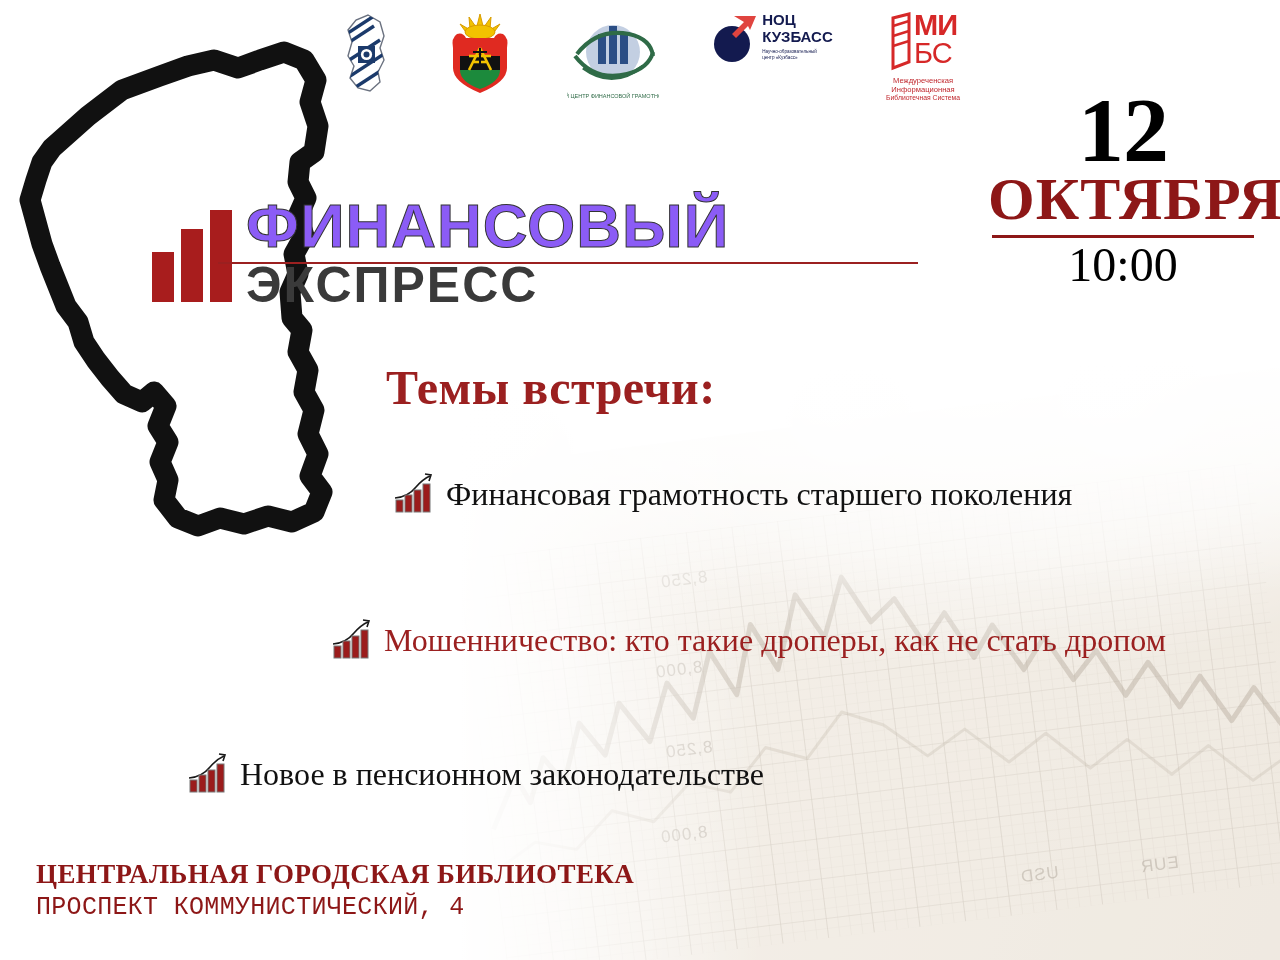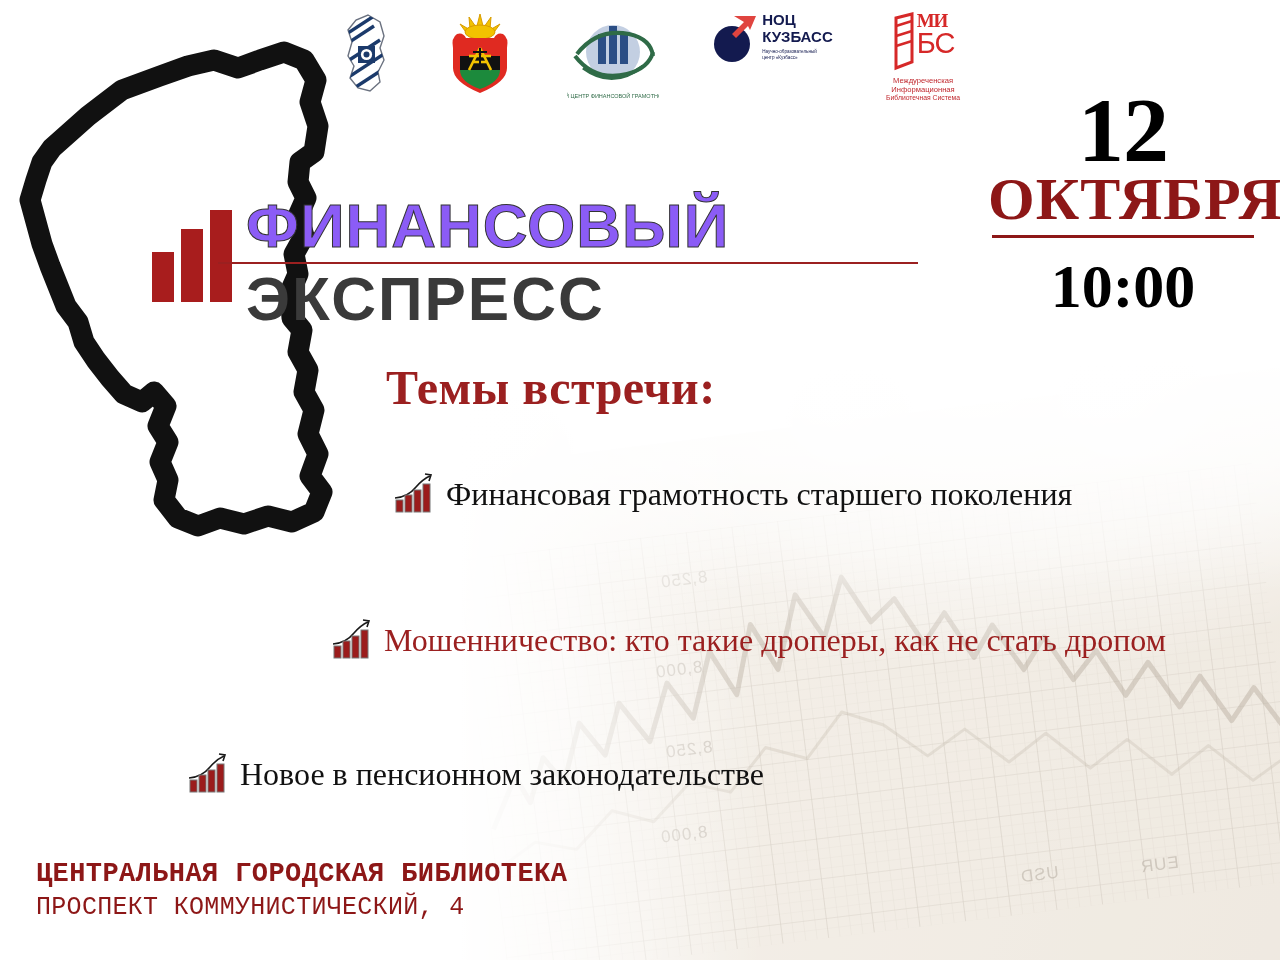--- a/index.html
+++ b/index.html
@@ -108,39 +108,39 @@
   .wm-line1{
     font-family:"Liberation Sans",sans-serif;font-weight:bold;
     font-size:62px;line-height:.96;color:#8b5cf6;
     letter-spacing:1px;-webkit-text-stroke:1px #333;
   }
   .wm-rule{
     position:absolute;left:-28px;top:66px;width:700px;height:2px;background:#9b2020;
   }
   .wm-line2{
     font-family:"Liberation Sans",sans-serif;font-weight:bold;
-    font-size:62px;line-height:1.0;color:#3a3a3a;letter-spacing:2px;margin-top:12px;
+    font-size:50px;line-height:1.0;color:#3a3a3a;letter-spacing:2px;margin-top:4px;
   }
 
   
   .dateblock{
     position:absolute;right:22px;top:88px;width:270px;z-index:6;text-align:center;
   }
   .date-day{
     font-family:"Liberation Serif",serif;font-weight:bold;font-size:92px;
     line-height:.92;color:#000;letter-spacing:-1px;
   }
   .date-month{
     font-family:"Liberation Serif",serif;font-weight:bold;font-size:60px;
     line-height:1.0;color:#8d1717;letter-spacing:1px;margin-top:-4px;
   }
   .date-rule{height:3px;background:#8d1717;margin:6px 4px 2px 4px;}
   .date-time{
-    font-family:"Liberation Serif",serif;font-weight:bold;font-size:62px;
-    line-height:1.05;color:#000;margin-top:16px;
+    font-family:"Liberation Serif",serif;font-weight:normal;font-size:48px;
+    line-height:1.05;color:#000;margin-top:2px;
   }
 
   
   .topics-title{
     position:absolute;left:386px;top:360px;z-index:6;
     font-family:"Liberation Serif",serif;font-weight:bold;font-size:48px;
     color:#9b2020;letter-spacing:.5px;
   }
   .topic{position:absolute;z-index:6;}
   .topic .txt{
@@ -150,21 +150,21 @@
   #topic-1{left:392px;top:466px;width:800px;}
   #topic-1 .txt{color:#111;}
   #topic-2{left:306px;top:612px;width:860px;text-align:right;}
   #topic-2 .txt{color:#9b2020;}
   #topic-3{left:186px;top:746px;width:900px;}
   #topic-3 .txt{color:#111;}
 
   
   .footer{position:absolute;left:36px;bottom:36px;z-index:6;}
   .f1{
-    font-family:Liberation Mono, monospace;font-weight:bold;font-size:27px;
+    font-family:Liberation Serif, serif;font-weight:bold;font-size:27px;
     color:#8d1717;letter-spacing:.4px;line-height:1.25;
   }
   .f2{
     font-family:Liberation Mono, monospace;font-size:25px;
     color:#8d1717;letter-spacing:.3px;line-height:1.3;
   }
 </style>
 </head>
 <body>
 
@@ -302,21 +302,21 @@
     </div>
 
 
     <div class="logo">
       <div style="display:flex;align-items:flex-start;">
         <svg width="24" height="62" viewBox="0 0 24 62">
           <path d="M4 6 L4 56 L20 50 L20 2 Z" fill="none" stroke="#d62828" stroke-width="3"></path>
           <path d="M4 14 L20 9 M4 24 L20 19 M4 34 L20 29" stroke="#d62828" stroke-width="2.4"></path>
         </svg>
         <div style="margin-left:1px;">
-          <div style="font-family:Liberation Serif, serif;font-weight:bold;font-size:19px;color:#d62828;line-height:.95;letter-spacing:-1px;">МИ</div>
+          <div style="font-family:Liberation Sans, sans-serif;font-weight:bold;font-size:29px;color:#d62828;line-height:.95;letter-spacing:-1px;">МИ</div>
           <div style="font-family:'Liberation Sans',sans-serif;font-weight:normal;font-size:29px;color:#d62828;line-height:.95;letter-spacing:-1px;">БС</div>
         </div>
       </div>
       <div class="logo-cap" style="font-size:7.6px;margin-top:3px;align-self:flex-start;">
         <div>Междуреченская</div>
         <div>Информационная</div>
         <div style="font-size:6.8px;">Библиотечная Система</div>
       </div>
     </div>
 

